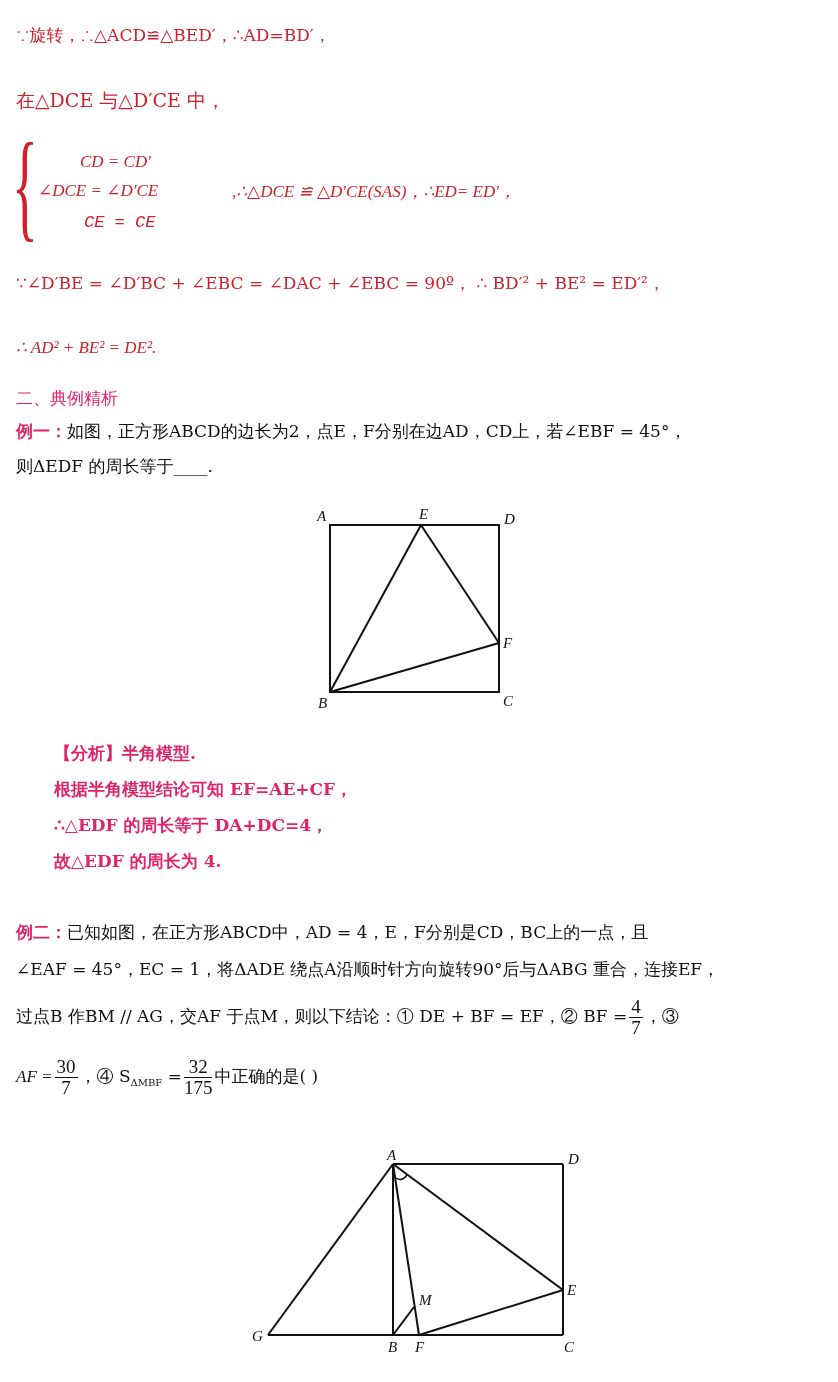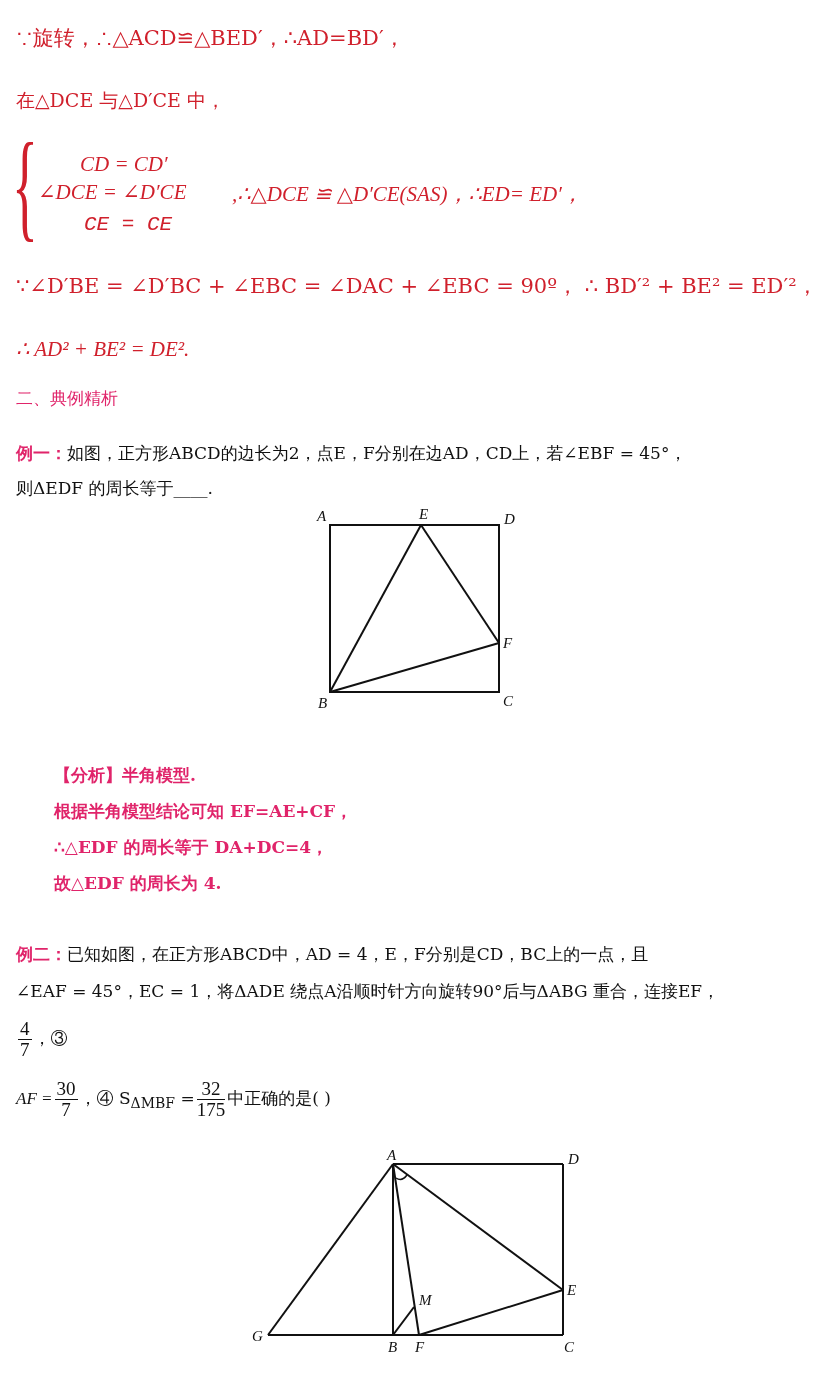--- a/index.html
+++ b/index.html
@@ -3,26 +3,26 @@
 <meta charset="utf-8">
 <style>
   html, body { margin: 0; padding: 0; background: #ffffff; }
   body { width: 838px; height: 1382px; position: relative; overflow: hidden;
          font-family: "DejaVu Serif", serif; }
   .abs { position: absolute; white-space: nowrap; }
   .red { color: #d0202c; }
   .pink { color: #e0246a; }
   .blk { color: #111111; }
   .math { font-family: "Liberation Serif", "DejaVu Serif", serif; font-style: italic; }
-  .l1 { font-size: 21px; text-align: right; }
+  .l1 { font-size: 17px; text-align: right; }
   .l2 { font-size: 19px; }
   .brace { font-family: "Liberation Serif", serif; font-size: 120px; line-height: 1; transform: scaleX(0.45); transform-origin: left top; }
   .head { font-size: 17px; font-weight: normal; }
   .bold { font-weight: bold; }
-  .body17 { font-size: 17px; margin-top: 22px; }
+  .body17 { font-size: 17px; }
   .frac { display: inline-block; vertical-align: middle; text-align: center; font-family: "Liberation Serif", serif; font-size: 19px; line-height: 1.05; margin: 0 2px; }
   .frac .num { display: block; border-bottom: 1px solid #111; padding: 0 2px; }
   .frac .den { display: block; }
   svg text { font-family: "Liberation Serif", serif; font-style: italic; font-size: 15px; fill: #111; }
 </style>
 </head>
 <body>
 
 <div class="abs red l1" style="left:16px;top:24px;">∵旋转，∴△ACD≌△BED′，∴AD=BD′，</div>
 <div class="abs red l2" style="left:16px;top:88px;">在△DCE 与△D′CE 中，</div>
@@ -61,24 +61,24 @@
 <div class="abs pink bold body17" style="left:54px;top:742px;">【分析】半角模型.</div>
 <div class="abs pink bold body17" style="left:54px;top:778px;">根据半角模型结论可知 EF=AE+CF，</div>
 <div class="abs pink bold body17" style="left:54px;top:814px;">∴△EDF 的周长等于 DA+DC=4，</div>
 <div class="abs pink bold body17" style="left:54px;top:850px;text-align:right;">故△EDF 的周长为 4.</div>
 
 <div class="abs body17" style="left:16px;top:921px;">
   <span class="pink bold">例二：</span><span class="blk">已知如图，在正方形ABCD中，AD = 4，E，F分别是CD，BC上的一点，且</span>
 </div>
 <div class="abs blk body17" style="left:16px;top:958px;">∠EAF = 45°，EC = 1，将ΔADE 绕点A沿顺时针方向旋转90°后与ΔABG 重合，连接EF，</div>
 <div class="abs blk body17" style="left:16px;top:996px;line-height:40px;">
-  <span class="frac"><span class="num">4</span><span class="den">7</span></span><span>，③</span>
+  <span>过点B 作BM // AG，交AF 于点M，则以下结论：① DE + BF = EF，② BF =</span><span class="frac"><span class="num">4</span><span class="den">7</span></span><span>，③</span>
 </div>
 <div class="abs blk body17" style="left:16px;top:1056px;line-height:40px;">
-  <span class="math">AF =</span><span class="frac"><span class="num">30</span><span class="den">7</span></span><span>，④ S</span><sub style="font-size:14px;">ΔMBF</sub><span> =</span><span class="frac"><span class="num">32</span><span class="den">175</span></span><span>中正确的是(        )</span>
+  <span class="math">AF =</span><span class="frac"><span class="num">30</span><span class="den">7</span></span><span>，④ S</span><sub style="font-size:10px;">ΔMBF</sub><span> =</span><span class="frac"><span class="num">32</span><span class="den">175</span></span><span>中正确的是(        )</span>
 </div>
 
 <svg class="abs" style="left:0;top:0;" width="838" height="1382">
   <g stroke="#111" stroke-width="2" fill="none">
     <line x1="393" y1="1164" x2="563" y2="1164"></line>
     <line x1="563" y1="1164" x2="563" y2="1335"></line>
     <line x1="268" y1="1335" x2="563" y2="1335"></line>
     <line x1="393" y1="1164" x2="393" y2="1335"></line>
     <line x1="393" y1="1164" x2="268" y2="1335"></line>
     <line x1="393" y1="1164" x2="419" y2="1335"></line>

